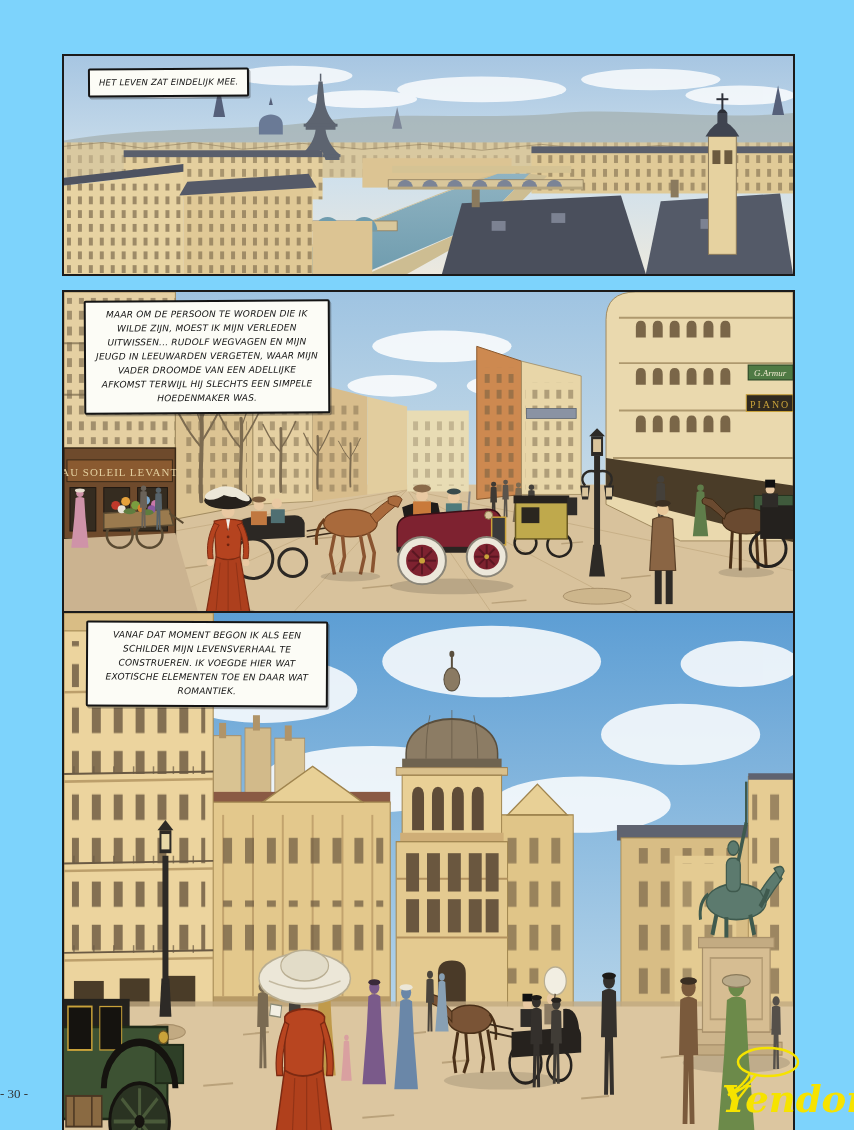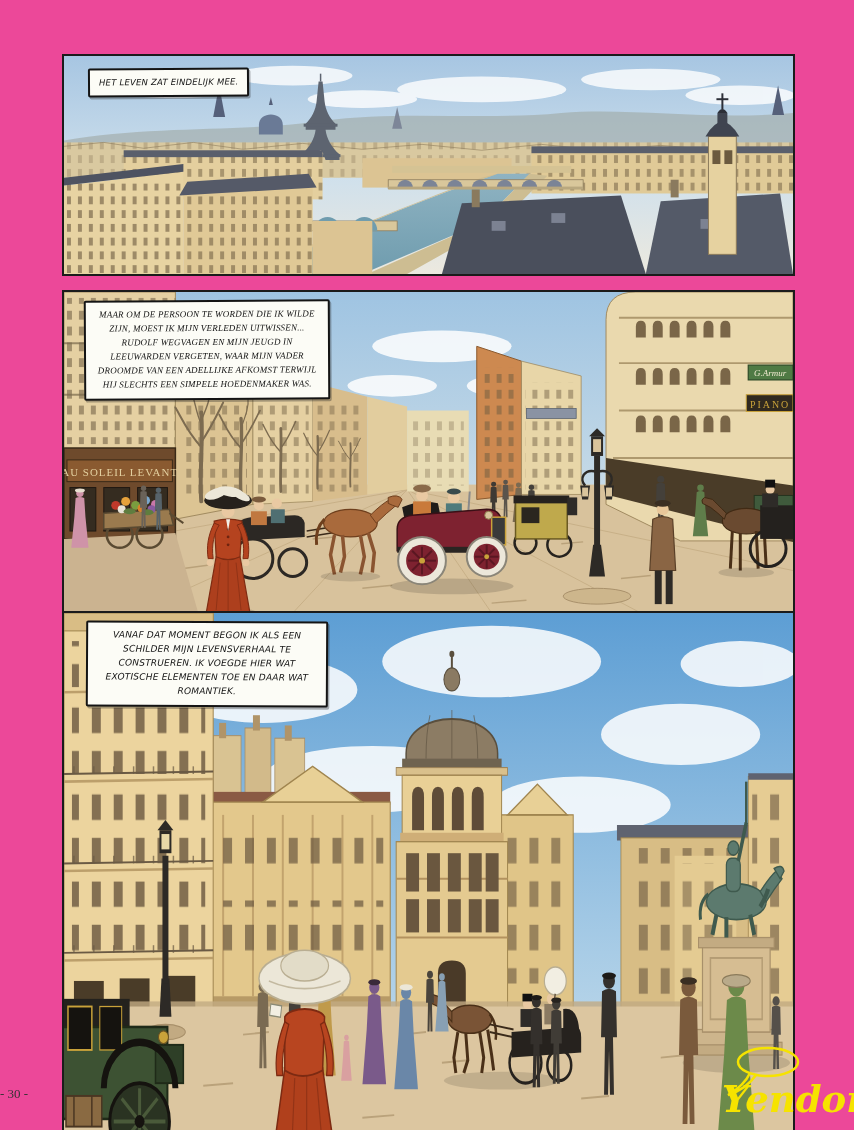--- a/index.html
+++ b/index.html
@@ -1,29 +1,29 @@
 <!DOCTYPE html>
 <html><head>
 <meta charset="utf-8">
 <style>
   html,body{margin:0;padding:0;background:#ffffff;}
-  #page{position:relative;width:854px;height:1130px;background:#ec4899;overflow:hidden;
+  #page{position:relative;width:854px;height:1130px;background:#7dd3fc;overflow:hidden;
         font-family:"DejaVu Sans",sans-serif;}
   .panel{position:absolute;left:62px;width:733px;border:2px solid #1b1b1b;background:#fff;
          overflow:hidden;box-sizing:border-box;}
   #panel1{top:54px;height:222px;}
   #panel2{top:290px;height:325px;}
   #panel3{top:611px;height:570px;}
   .panel svg{display:block;width:100%;height:100%;}
   .caption{position:absolute;background:#fcfcf6;border:2px solid #141414;border-radius:2px;
            padding:6px 9px;font-family:"DejaVu Sans",sans-serif;font-style:italic;
            font-size:9px;line-height:1.55;letter-spacing:.2px;text-align:center;color:#141414;
            box-shadow:1.5px 2px 0 rgba(40,40,40,.35);}
   #cap1{left:24px;top:12px;white-space:nowrap;font-size:8.5px;transform:rotate(-.4deg);}
-  #cap2{left:20px;top:8px;width:224px;transform:rotate(-.3deg);font-family:Liberation Serif, serif;}
+  #cap2{left:20px;top:8px;width:224px;transform:rotate(-.3deg);}
   #cap3{left:22px;top:8px;width:220px;transform:rotate(.3deg);}
   #page-number{position:absolute;left:0;right:0;top:1086px;text-align:left;
                font-family:"Liberation Serif",serif;font-size:13px;color:#333;}
   #logo{position:absolute;left:708px;top:1040px;width:146px;height:90px;z-index:5;}
 </style>
 </head>
 <body>
 
 <div id="page">
 

